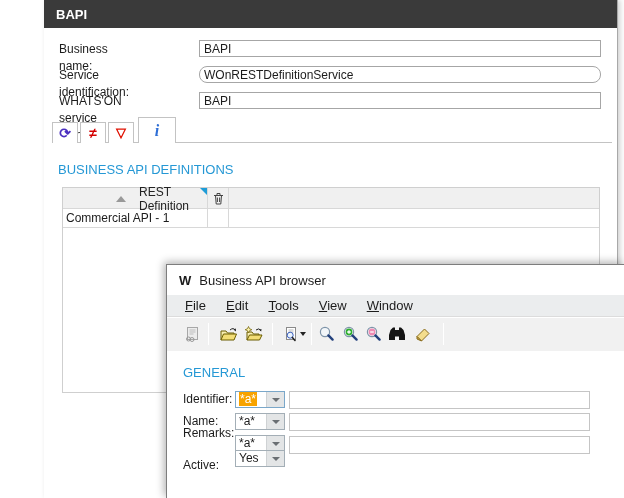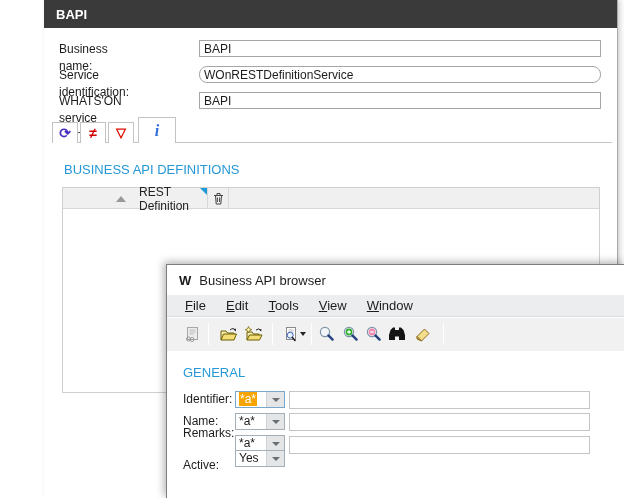--- a/index.html
+++ b/index.html
@@ -32,21 +32,21 @@
   #tabline { position:absolute; left:8px; top:142px; width:560px; height:1px; background:#c3c3c3; }
   .tab { position:absolute; top:122px; height:21px; width:26px; background:#fff; border:1px solid #c3c3c3; border-bottom:none; display:flex; align-items:center; justify-content:center; }
   .tab.active { top:117px; height:26px; z-index:2; }
   .tg { font-weight:bold; font-size:14px; line-height:14px; }
   .tg-refresh { color:#4b2fc0; }
   .tg-noteq { color:#d40000; }
   .tg-tri { color:#e01000; font-size:13px; }
   .tg-info { color:#2f6fd6; font-family:"Liberation Serif",serif; font-style:italic; font-size:16px; font-weight:bold; }
 
   .sect-title { color:#2598d5; font-size:13px; }
-  #w1-sect { position:absolute; left:20px; top:162px; }
+  #w1-sect { position:absolute; left:14px; top:162px; }
 
   
   #grid { position:absolute; left:18px; top:187px; width:538px; height:206px; border:1px solid #cfcfcf; background:#fff; }
   #grid-head { position:absolute; left:0; top:0; width:100%; height:21px; background:#f0f0f0; border-bottom:1px solid #d8d8d8; }
   #col1 { position:absolute; left:0; top:0; width:145px; height:21px; border-right:1px solid #d8d8d8; display:flex; align-items:center;padding-left:44px; }
   #col1 .sort { width:0; height:0; border-left:5px solid transparent; border-right:5px solid transparent; border-bottom:6px solid #999; margin-left:9px; }
   #col1 .ctext { margin-left:13px; color:#222; }
   #col1 .corner { position:absolute; right:0; top:0; width:0; height:0; border-top:7px solid #1e9cd7; border-left:7px solid transparent; }
   #col2 { position:absolute; left:146px; top:0; width:20px; height:21px; border-right:1px solid #d8d8d8; display:flex; align-items:center; justify-content:center; }
   #grid-row { position:absolute; left:0; top:21px; width:100%; height:19px; border-bottom:1px solid #d8d8d8; }
@@ -134,20 +134,24 @@
           <span class="sort"></span>
           <span class="ctext">REST Definition</span>
           <span class="corner"></span>
         </div>
         <div id="col2">
           <svg width="11" height="13" viewBox="0 0 11 13">
             <path d="M1 3.5 H10 M4 3.5 V1.5 H7 V3.5 M2.5 3.5 L3.2 12 H7.8 L8.5 3.5 M4.4 5.5 V10 M6.6 5.5 V10" stroke="#444" stroke-width="1" fill="none"></path>
           </svg>
         </div>
       </div>
+      <div id="grid-row">
+        <div class="cell">Commercial API - 1</div>
+        <div class="dcell"></div>
+      </div>
     </div>
   </div>
 
   <div id="w2">
     <div id="w2-titlebar">
       <span id="w2-logo">W</span>
       <span id="w2-title">Business API browser</span>
     </div>
 
     <div id="w2-menubar">

